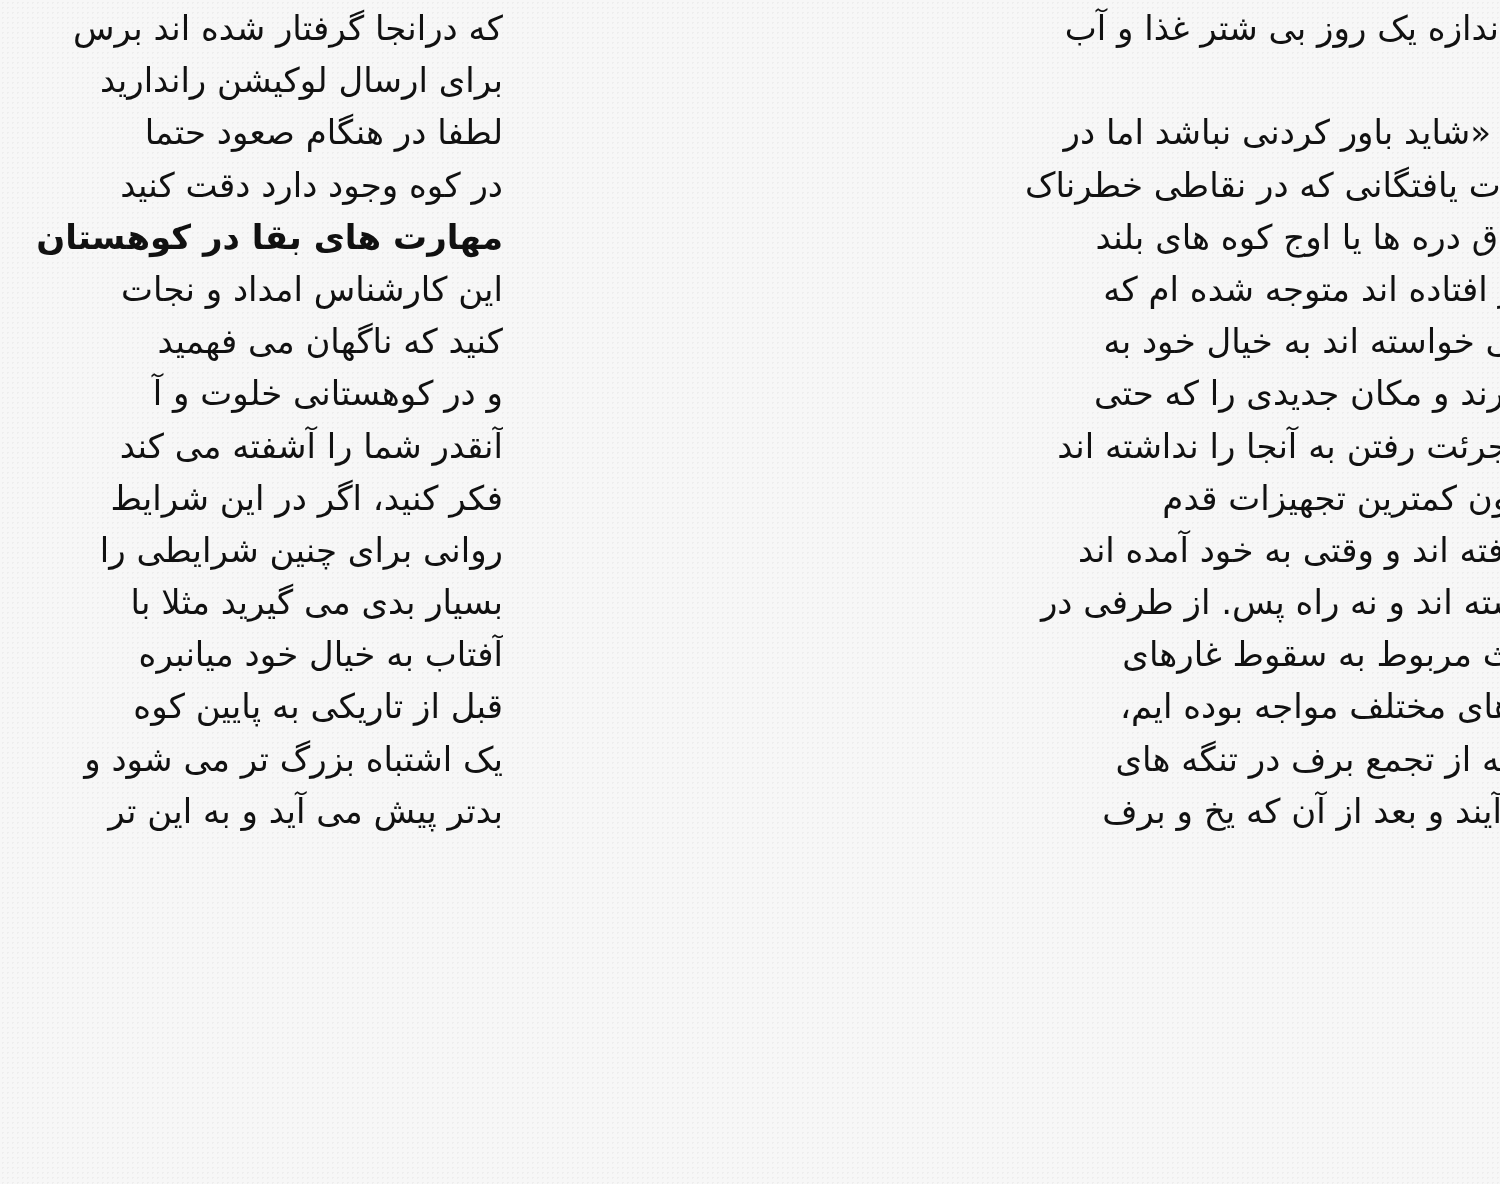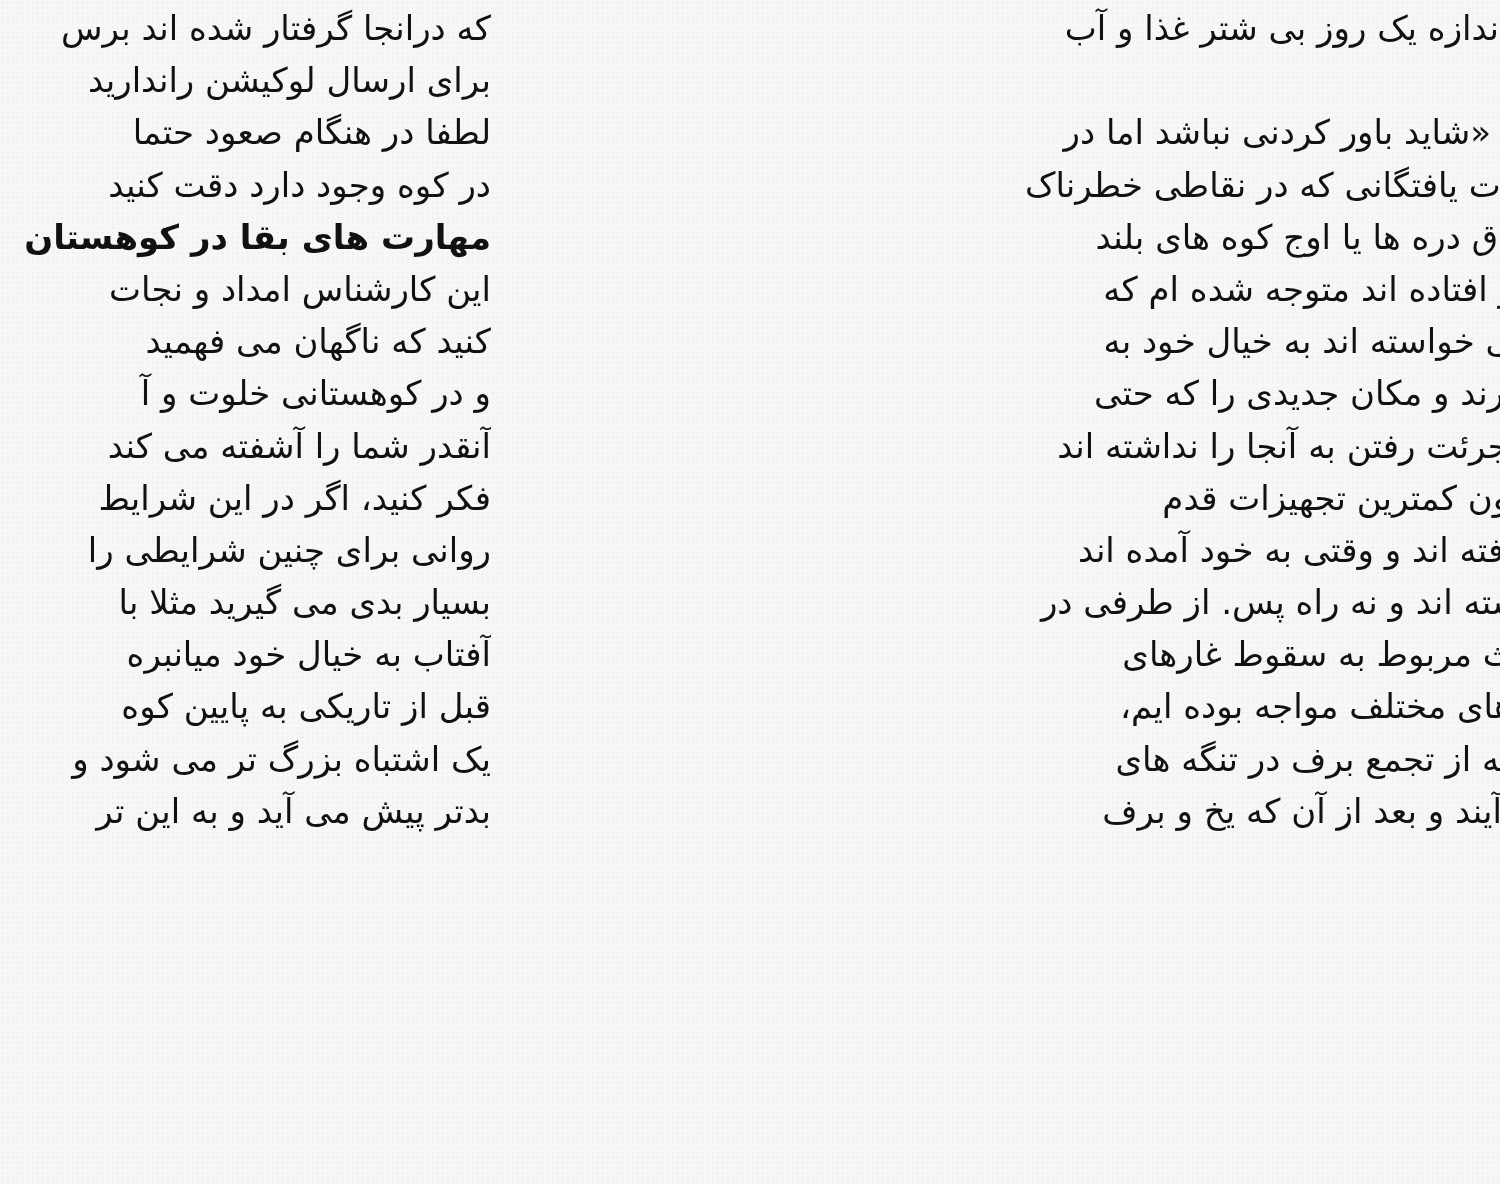--- a/index.html
+++ b/index.html
@@ -6,21 +6,21 @@
   body {
     width:1500px; height:1184px; overflow:hidden; position:relative;
     background:#f7f7f7;
     font-family:"DejaVu Sans", sans-serif;
     color:#111;
   }
   .page { position:absolute; inset:0; overflow:hidden;
     background-image: radial-gradient(rgba(0,0,0,0.035) 1px, transparent 1px);
     background-size: 5px 5px; }
   .col { position:absolute; top:0; height:1184px; overflow:hidden; direction:rtl; }
-  .col-left { left:4px; width:487px; }
+  .col-left { left:16px; width:487px; }
   .col-right { left:574px; width:926px; }
   .col-inner { position:absolute; top:0; direction:rtl; }
   .col-left .col-inner { right:0; width:900px; }
   .col-right .col-inner { right:-330px; width:1256px; }
   .line {
     height:52.2px; line-height:52px;
     font-size:34px; white-space:nowrap; text-align:right;
     letter-spacing:-0.5px;
   }
   .line.bold { font-weight:bold; }

